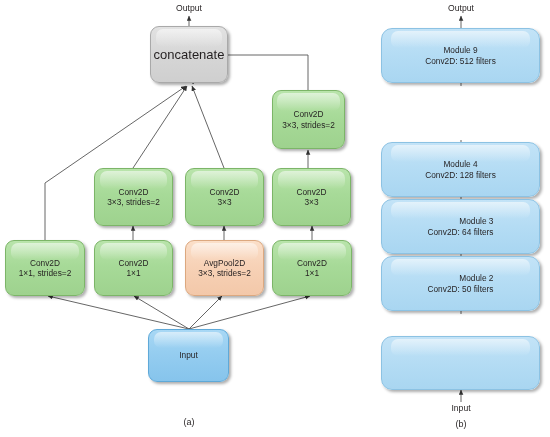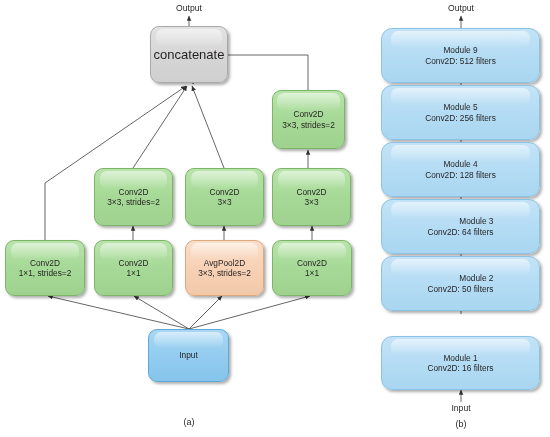--- a/index.html
+++ b/index.html
@@ -163,27 +163,20 @@
   <div class="endlabel" style="left:421px;top:3px;width:80px;">Output</div>
 
   <div class="node bluemod" style="left:381px;top:28px;width:159px;height:55px;">
     <span class="gloss"></span>
     <span class="lbl">
       <span class="l1">Module 9</span>
       <span class="l2">Conv2D: 512 filters</span>
     </span>
   </div>
 
-  <div class="node bluemod" style="left:381px;top:85px;width:159px;height:55px;">
-    <span class="gloss"></span>
-    <span class="lbl">
-      <span class="l1">Module 5</span>
-      <span class="l2">Conv2D: 256 filters</span>
-    </span>
-  </div>
 
   <div class="node bluemod" style="left:381px;top:142px;width:159px;height:55px;">
     <span class="gloss"></span>
     <span class="lbl">
       <span class="l1">Module 4</span>
       <span class="l2">Conv2D: 128 filters</span>
     </span>
   </div>
 
   <div class="node bluemod" style="left:381px;top:199px;width:159px;height:55px;text-align:right;">
@@ -197,23 +190,19 @@
   <div class="node bluemod" style="left:381px;top:256px;width:159px;height:55px;text-align:right;">
     <span class="gloss"></span>
     <span class="lbl">
       <span class="l1">Module 2</span>
       <span class="l2">Conv2D: 50 filters</span>
     </span>
   </div>
 
   <div class="node bluemod" style="left:381px;top:336px;width:159px;height:54px;">
     <span class="gloss"></span>
-    <span class="lbl">
-      <span class="l1">Module 1</span>
-      <span class="l2">Conv2D: 16 filters</span>
-    </span>
   </div>
 
   <div class="endlabel" style="left:421px;top:403px;width:80px;">Input</div>
 
   <div class="caption" style="left:421px;top:419px;width:80px;">(b)</div>
 
 </div>
 
 </body></html>

